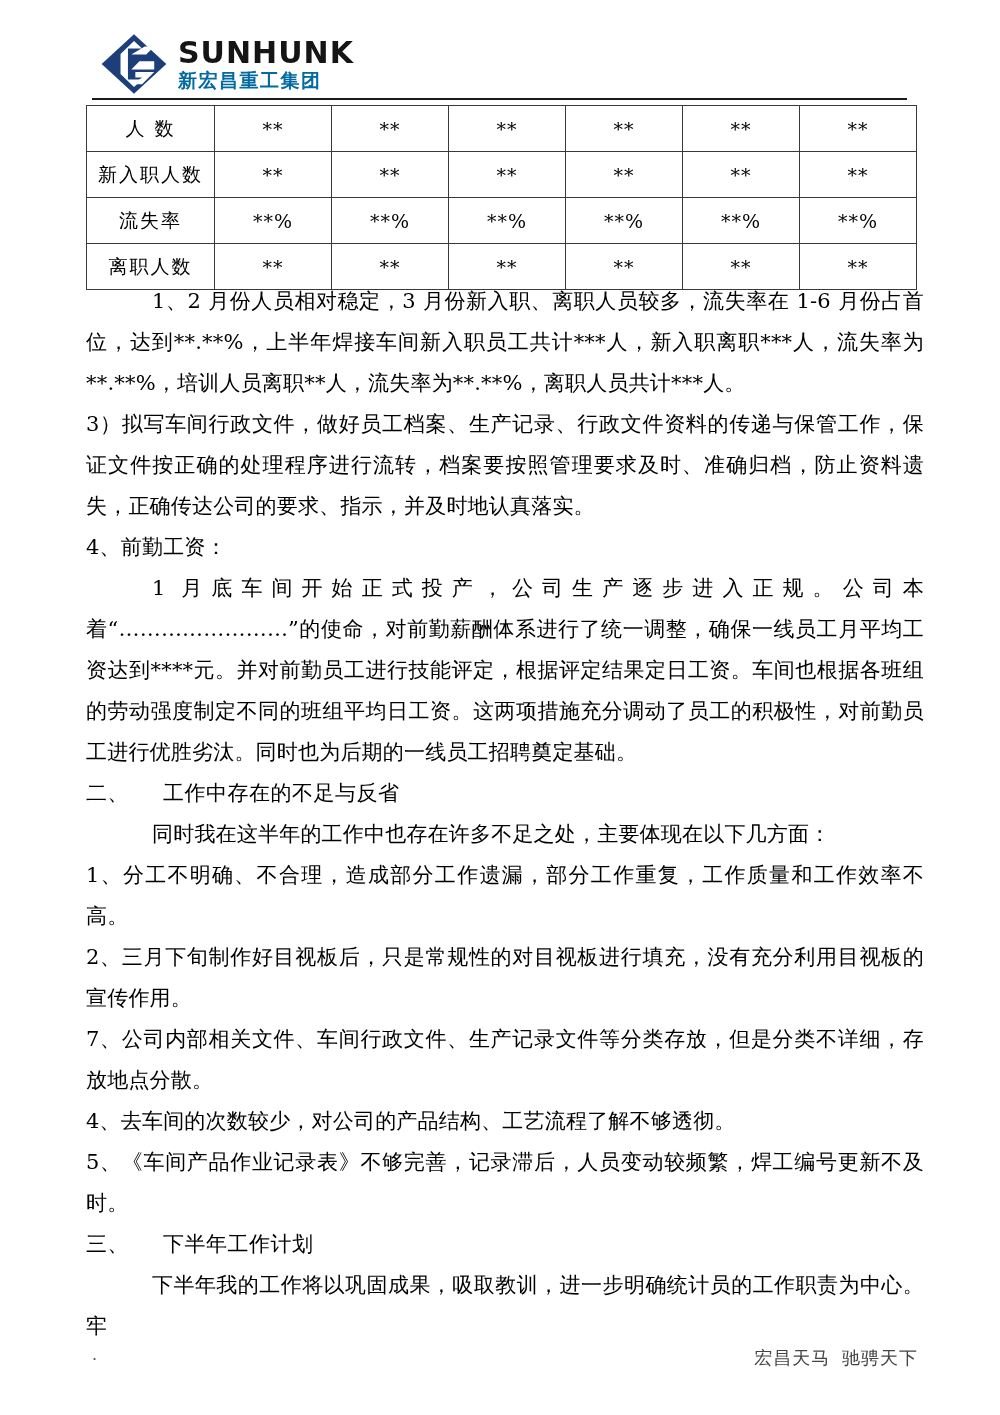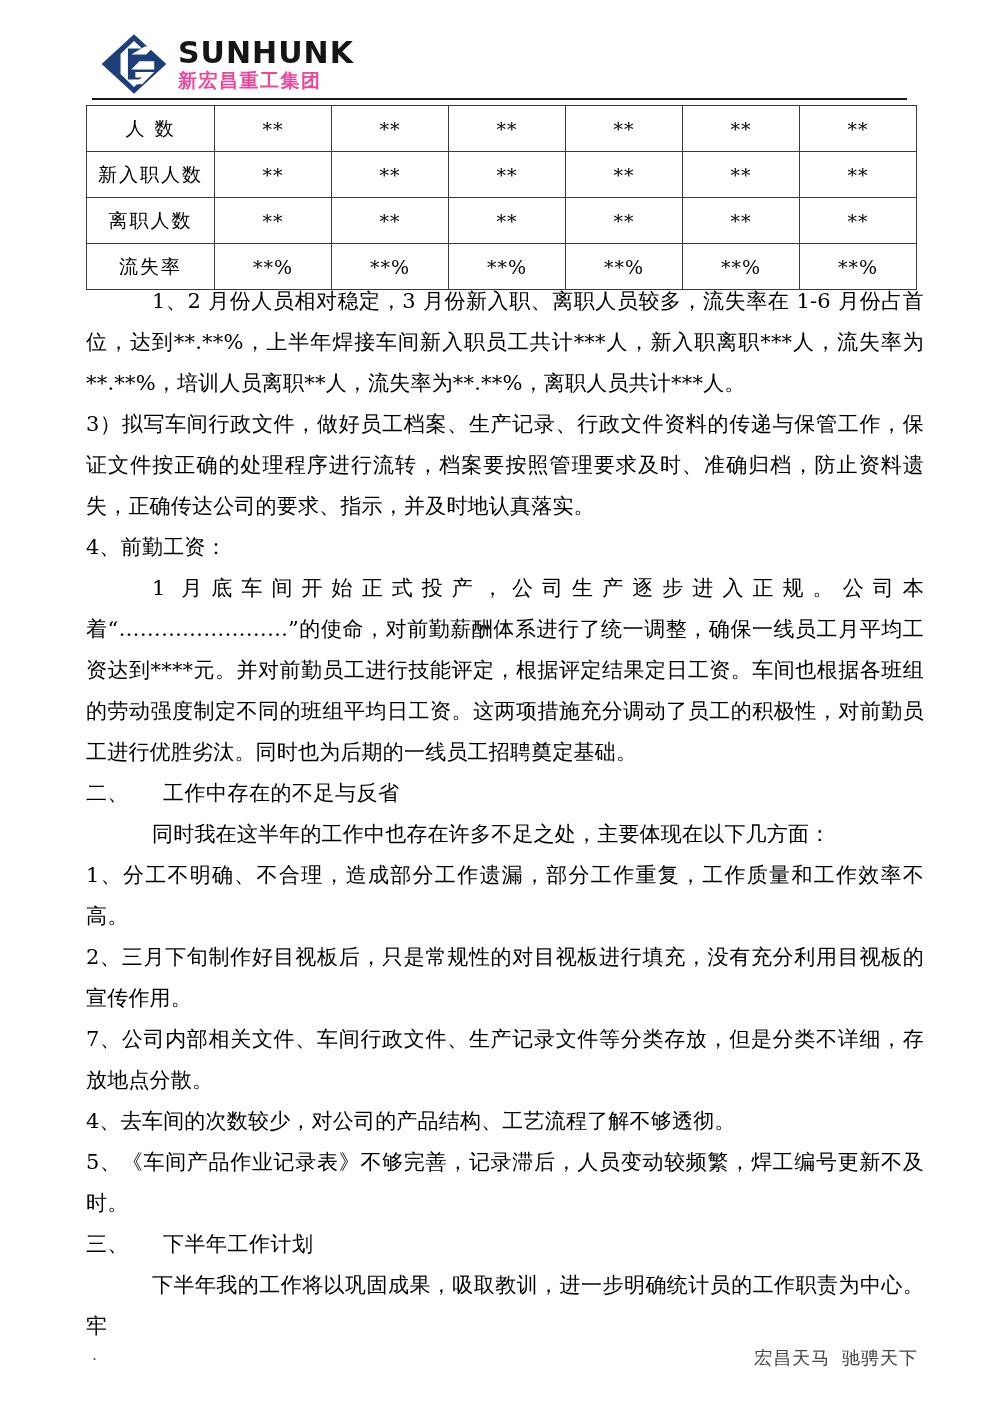--- a/index.html
+++ b/index.html
@@ -57,21 +57,21 @@
     font-size: 30px;
     letter-spacing: 1px;
     color: #151515;
     line-height: 1.02;
   }
   .logo-cn {
     font-family: "DejaVu Sans", sans-serif;
     font-weight: 700;
     font-size: 19px;
     letter-spacing: 1.5px;
-    color: #ec4899;
+    color: #0369a1;
     margin-top: 3px;
     line-height: 1.02;
   }
   .header-rule {
     position: absolute;
     left: 92px;
     top: 98px;
     width: 815px;
     height: 0;
     border-top: 2.5px solid #1a1a1a;
@@ -196,36 +196,36 @@
       <tr>
         <td class="label-cell">新入职人数</td>
         <td>**</td>
         <td>**</td>
         <td>**</td>
         <td>**</td>
         <td>**</td>
         <td>**</td>
       </tr>
       <tr>
+        <td class="label-cell">流失率</td>
+        <td>**%</td>
+        <td>**%</td>
+        <td>**%</td>
+        <td>**%</td>
+        <td>**%</td>
+        <td>**%</td>
+      </tr>
+      <tr>
         <td class="label-cell">离职人数</td>
         <td>**</td>
         <td>**</td>
         <td>**</td>
         <td>**</td>
         <td>**</td>
         <td>**</td>
-      </tr>
-      <tr>
-        <td class="label-cell">流失率</td>
-        <td>**%</td>
-        <td>**%</td>
-        <td>**%</td>
-        <td>**%</td>
-        <td>**%</td>
-        <td>**%</td>
       </tr>
     </tbody>
   </table>
 
   <div class="body-text">
 
     <p class="para indent3">1、2 月份人员相对稳定，3 月份新入职、离职人员较多，流失率在 1-6 月份占首位，达到**.**%，上半年焊接车间新入职员工共计***人，新入职离职***人，流失率为**.**%，培训人员离职**人，流失率为**.**%，离职人员共计***人。</p>
 
     <p class="para">3）拟写车间行政文件，做好员工档案、生产记录、行政文件资料的传递与保管工作，保证文件按正确的处理程序进行流转，档案要按照管理要求及时、准确归档，防止资料遗失，正确传达公司的要求、指示，并及时地认真落实。</p>
 

